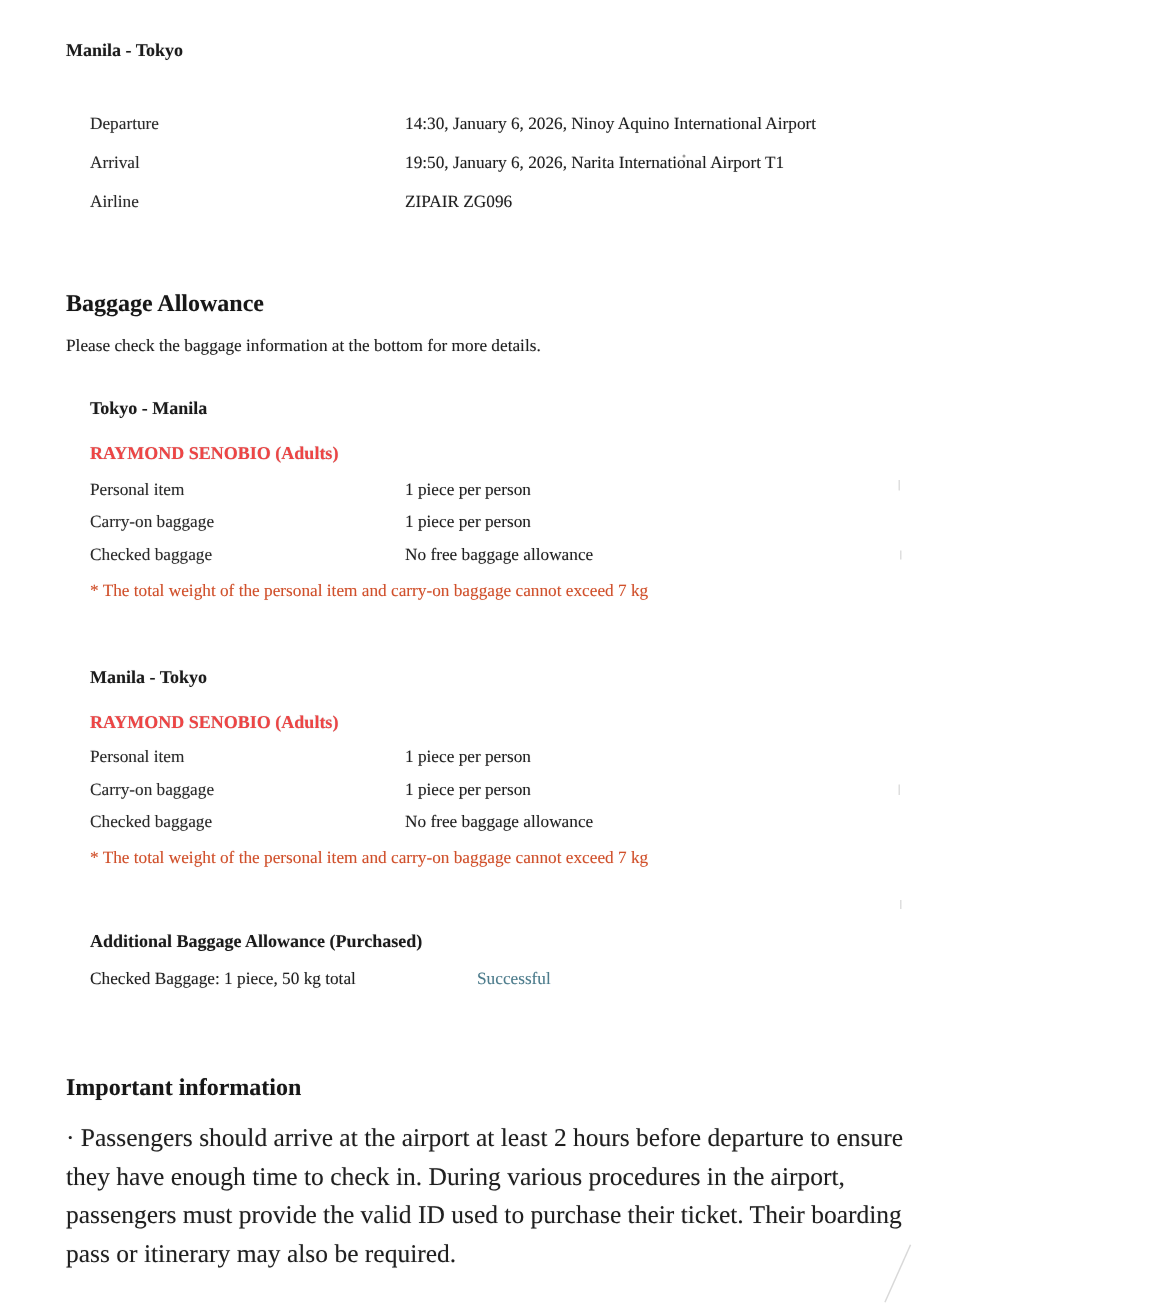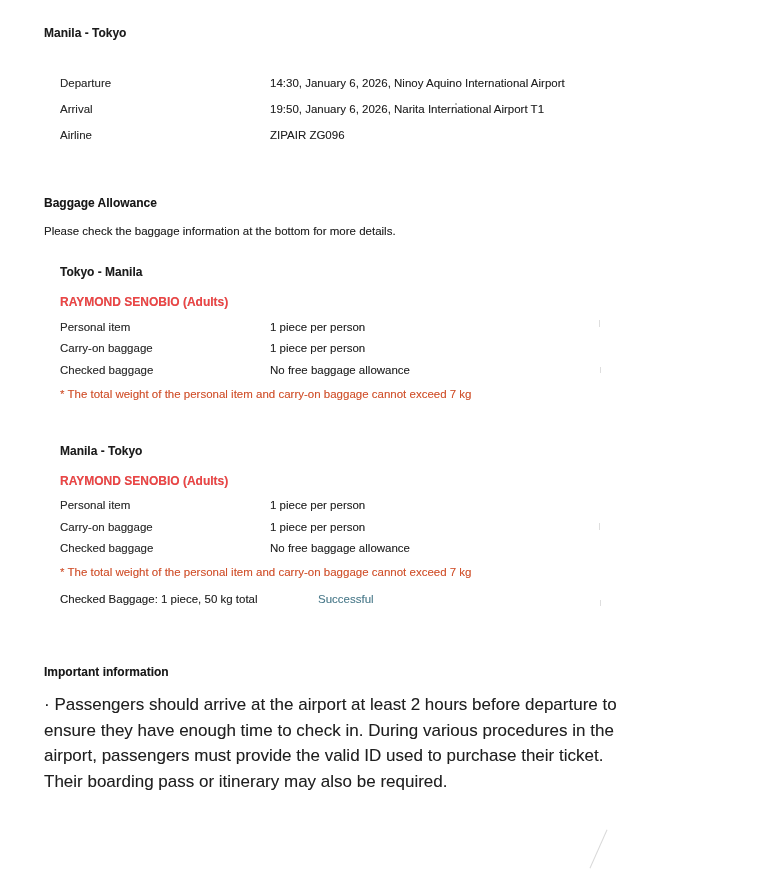--- a/index.html
+++ b/index.html
@@ -5,40 +5,40 @@
   html, body { margin: 0; padding: 0; background: #ffffff; }
   .page {
     position: relative;
     width: 634px;
     height: 873px;
     box-sizing: border-box;
     background: #ffffff;
     overflow: hidden;
     padding-left: 44px;
     padding-right: 30px;
-    font-family: Liberation Sans, sans-serif;
+    font-family: Liberation Serif, serif;
     color: #212121;
     text-shadow: 0 0 0.6px rgba(40,40,40,0.35);
   }
   
   .route-title {
     padding-top: 26px;
     font-size: 12px;
     line-height: 14px;
     font-weight: bold;
     color: #1b1b1b;
   }
   .flight-table { margin-top: 31px; }
   .f-row { display: flex; align-items: flex-start; padding: 4px 0 5px 16px; }
   .f-label { width: 210px; font-size: 11.5px; line-height: 17px; color: #2a2a2a; }
   .f-value { width: 330px; font-size: 11.5px; line-height: 17px; color: #1f1f1f; }
   
   .h-large {
     margin: 0;
-    font-size: 12px;
+    font-size: 16px;
     line-height: 20px;
     font-weight: bold;
     color: #171717;
   }
   .baggage-title { margin-top: 44px; }
   .baggage-subtitle { margin-top: 11px; font-size: 11.5px; line-height: 15px; }
   
   .seg-route {
     margin-left: 16px;
     font-size: 12px;
@@ -178,20 +178,21 @@
         </div>
         <div class="b-row">
           <div class="b-label">Checked baggage</div>
           <div class="b-value">No free baggage allowance</div>
         </div>
       </div>
       <div class="bag-note">* The total weight of the personal item and carry-on baggage cannot exceed 7 kg</div>
     </div>
 
     <div>
+      <div class="add-title">Additional Baggage Allowance (Purchased)</div>
       <div class="add-row">
         <div class="add-detail">Checked Baggage: 1 piece, 50 kg total</div>
         <div class="add-status">Successful</div>
       </div>
     </div>
   </section>
 
   <section>
     <h2 class="h-large important-title">Important information</h2>
     <div class="important-para">· Passengers should arrive at the airport at least 2 hours before departure to ensure they have enough time to check in. During various procedures in the airport, passengers must provide the valid ID used to purchase their ticket. Their boarding pass or itinerary may also be required.</div>

